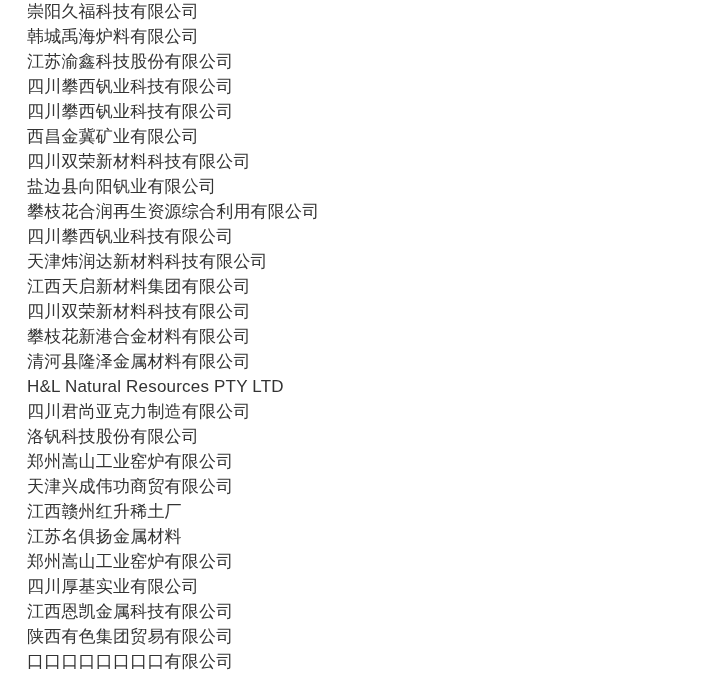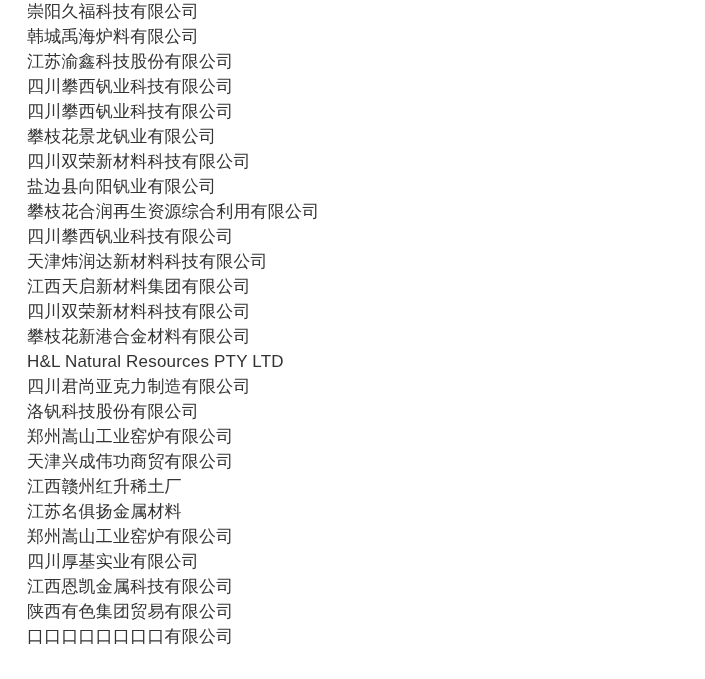--- a/index.html
+++ b/index.html
@@ -28,29 +28,30 @@
 </style>
 </head>
 <body style="background: rgb(255, 255, 255);">
 
 <main class="company-list" style="color: rgb(51, 51, 51);">
   <div class="company-row">崇阳久福科技有限公司</div>
   <div class="company-row">韩城禹海炉料有限公司</div>
   <div class="company-row">江苏渝鑫科技股份有限公司</div>
   <div class="company-row">四川攀西钒业科技有限公司</div>
   <div class="company-row">四川攀西钒业科技有限公司</div>
-  <div class="company-row">攀枝花景龙钒业有限公司</div>
+  <div class="company-row">西昌金冀矿业有限公司</div>
   <div class="company-row">四川双荣新材料科技有限公司</div>
   <div class="company-row">盐边县向阳钒业有限公司</div>
   <div class="company-row">攀枝花合润再生资源综合利用有限公司</div>
   <div class="company-row">四川攀西钒业科技有限公司</div>
   <div class="company-row">天津炜润达新材料科技有限公司</div>
   <div class="company-row">江西天启新材料集团有限公司</div>
   <div class="company-row">四川双荣新材料科技有限公司</div>
   <div class="company-row">攀枝花新港合金材料有限公司</div>
+  <div class="company-row">清河县隆泽金属材料有限公司</div>
   <div class="company-row">H&amp;L Natural Resources PTY LTD</div>
   <div class="company-row">四川君尚亚克力制造有限公司</div>
   <div class="company-row">洛钒科技股份有限公司</div>
   <div class="company-row">郑州嵩山工业窑炉有限公司</div>
   <div class="company-row">天津兴成伟功商贸有限公司</div>
   <div class="company-row">江西赣州红升稀土厂</div>
   <div class="company-row">江苏名俱扬金属材料</div>
   <div class="company-row">郑州嵩山工业窑炉有限公司</div>
   <div class="company-row">四川厚基实业有限公司</div>
   <div class="company-row">江西恩凯金属科技有限公司</div>

